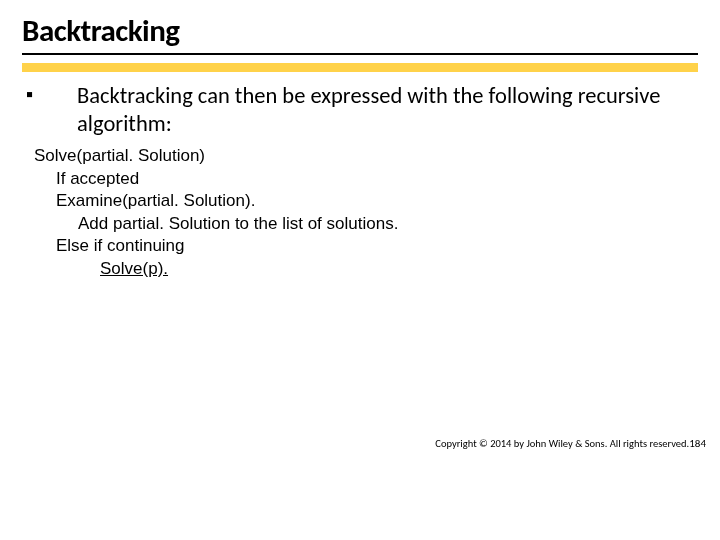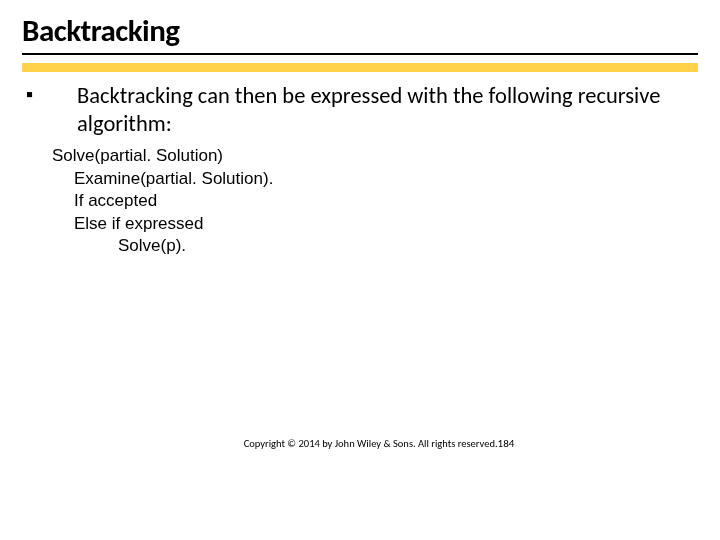--- a/index.html
+++ b/index.html
@@ -5,47 +5,48 @@
   * { margin: 0; padding: 0; box-sizing: border-box; }
   html, body { width: 720px; height: 540px; background: #fff; font-family: Calibri, "Segoe UI", Arial, sans-serif; color: #000; }
   .slide { width: 720px; height: 460px; position: relative; padding: 14px 22px 16px 22px; }
   .title { font-weight: 700; font-size: 31px; letter-spacing: -0.5px; line-height: 1.08; }
   .rule { margin-top: 6px; border-top: 2px solid #000; height: 10px; border-bottom: 10px solid #ffd24a; border-bottom: none; position: relative; }
   .yellow-bar { height: 9px; background: #ffd24a; }
   .body { padding-top: 10px; }
   .bullet-row { display: flex; align-items: flex-start; gap: 14px; padding-left: 4px; }
   .bullet-marker { width: 10px; font-size: 20px; line-height: 1.2; color: #000; }
   .bullet-text { font-size: 22.5px; line-height: 1.22; font-weight: 400; margin-left: 28px; }
-  .code { font-family: Verdana, Geneva, sans-serif; font-size: 17px; line-height: 1.32; margin-top: 8px; margin-left: 30px; font-weight: 400; }
+  .code { font-family: Verdana, Geneva, sans-serif; font-size: 17px; line-height: 1.32; margin-top: 8px; margin-left: 12px; font-weight: 400; }
   .code div { white-space: pre; }
   .i1 { padding-left: 22px; }
   .i2 { padding-left: 44px; }
-  .i3 { padding-left: 66px; }
-  .footer { position: absolute; bottom: 10px; left: 6px; right: 14px; display: flex; justify-content: center; align-items: flex-end; font-size: 10.5px; margin-left: 46px; }
+  .i3 { padding-left: 66px; text-decoration: underline; }
+  .footer { position: absolute; bottom: 10px; left: 6px; right: 14px; display: flex; justify-content: flex-end; align-items: flex-end; font-size: 10.5px; margin-left: 46px; }
   .pagenum { font-size: 11px; }
 </style>
 </head>
 <body>
 
 <div class="slide">
   <div class="title">Backtracking</div>
   <div class="rule"></div>
   <div class="yellow-bar"></div>
 
   <div class="body">
     <div class="bullet-row">
       <div class="bullet-marker">▪</div>
       <div class="bullet-text">Backtracking can then be expressed with the following recursive algorithm:</div>
     </div>
 
     <div class="code">
       <div>Solve(partial. Solution)</div>
+      <div class="i1">If accepted</div>
       <div class="i1">Examine(partial. Solution).</div>
-      <div class="i1">If accepted</div>
-      <div class="i1">Else if expressed</div>
+      <div class="i2">Add partial. Solution to the list of solutions.</div>
+      <div class="i1">Else if continuing</div>
       <div class="i3">Solve(p).</div>
     </div>
   </div>
 
   <div class="footer">
     <div>Copyright © 2014 by John Wiley &amp; Sons. All rights reserved.</div>
     <div class="pagenum">184</div>
   </div>
 </div>
 

